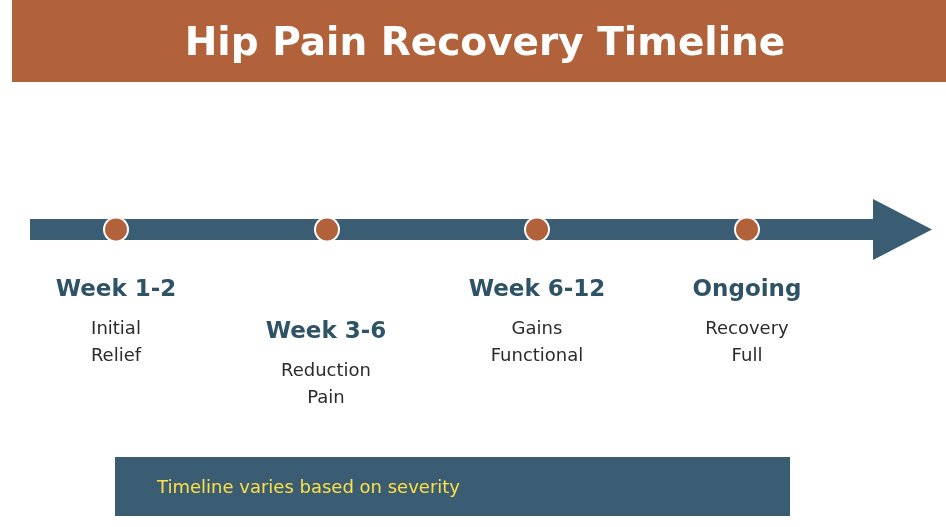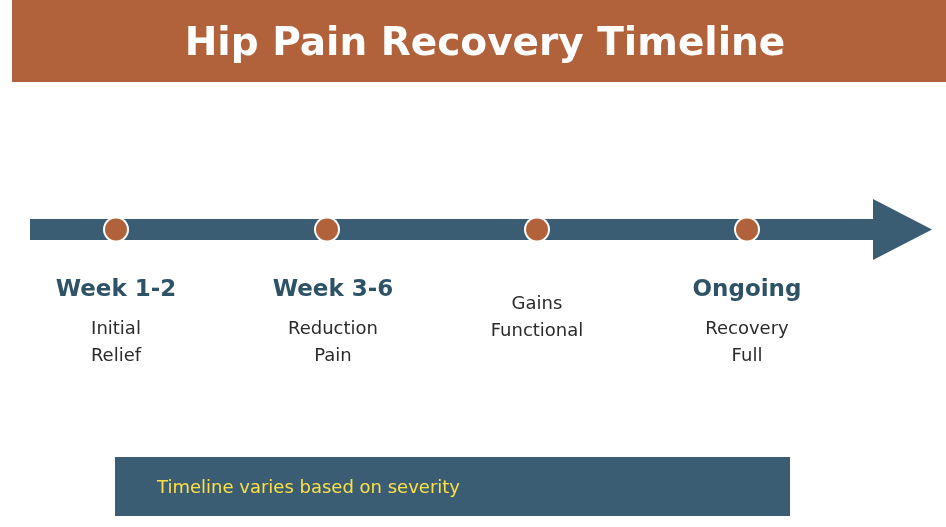--- a/index.html
+++ b/index.html
@@ -138,29 +138,30 @@
   <div class="milestones">
 
     <div class="milestone" style="left:-4px;">
       <div class="milestone-title">Week 1-2</div>
       <div class="milestone-desc">
         <span>Initial</span>
         <span>Relief</span>
       </div>
     </div>
 
-    <div class="milestone" style="left:213px;">
+    <div class="milestone" style="left:206px;margin-top:42px;">
       <div class="milestone-title">Week 3-6</div>
       <div class="milestone-desc">
         <span>Reduction</span>
         <span>Pain</span>
       </div>
     </div>
 
     <div class="milestone" style="left:417px;">
+      <div class="milestone-title">Week 6-12</div>
       <div class="milestone-desc">
         <span>Gains</span>
         <span>Functional</span>
       </div>
     </div>
 
     <div class="milestone" style="left:627px;">
       <div class="milestone-title">Ongoing</div>
       <div class="milestone-desc">
         <span>Recovery</span>

